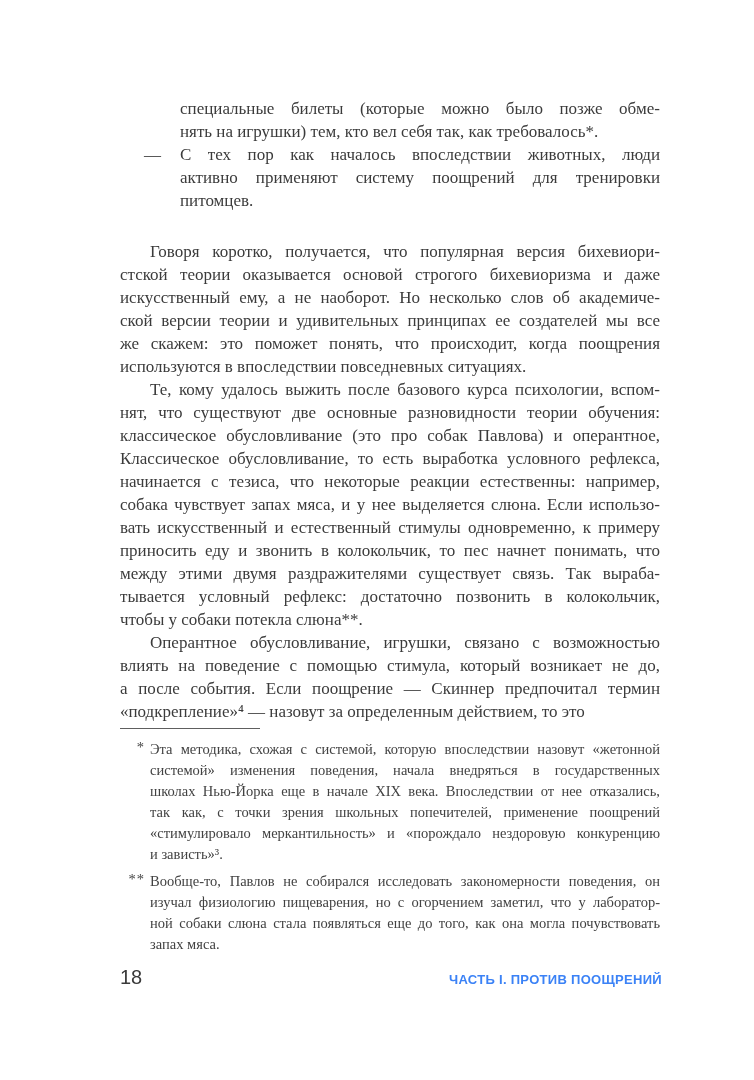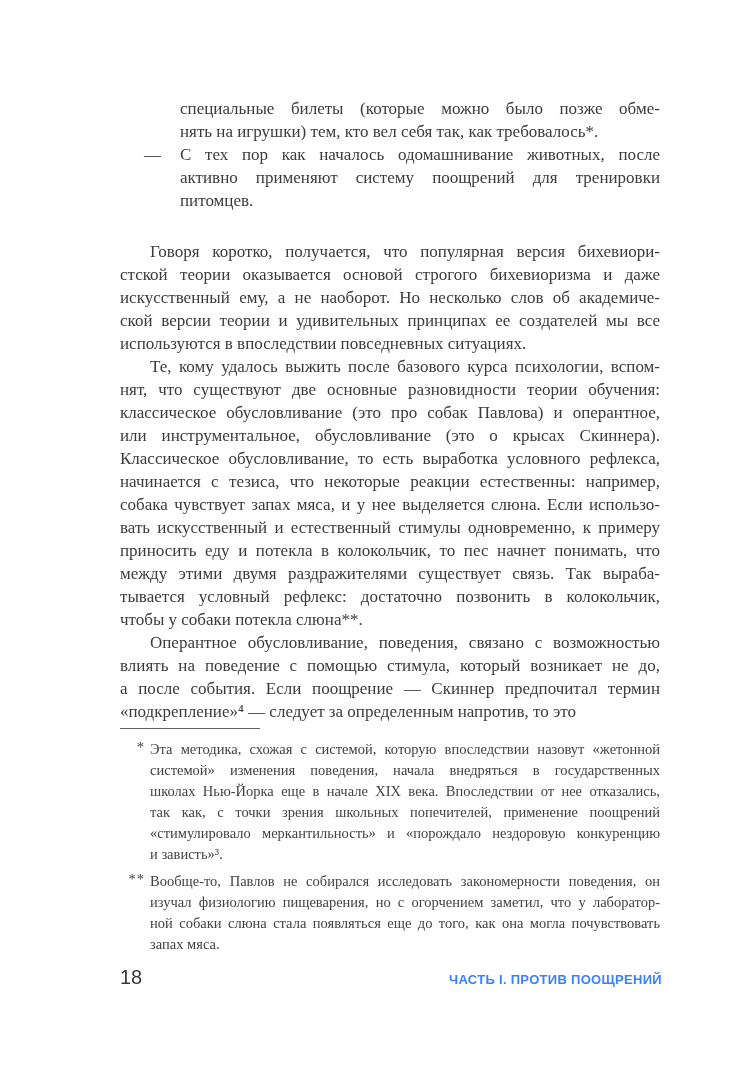--- a/index.html
+++ b/index.html
@@ -47,52 +47,52 @@
 <div class="page">
   <div class="content">
     <div class="list" id="list">
         <div class="list-item">
           <span class="marker"></span>
           <div class="line">специальные билеты (которые можно было позже обме-</div>
           <div class="line last">нять на игрушки) тем, кто вел себя так, как требовалось*.</div>
         </div>
         <div class="list-item">
           <span class="marker">—</span>
-          <div class="line">С тех пор как началось одомашнивание животных, после</div>
+          <div class="line">С тех пор как началось впоследствии животных, люди</div>
           <div class="line">активно применяют систему поощрений для тренировки</div>
           <div class="line last">питомцев.</div>
         </div>
       </div>
     <div class="paras" id="paras">
         <div class="paragraph">
           <div class="line indent">Говоря коротко, получается, что популярная версия бихевиори-</div>
           <div class="line">стской теории оказывается основой строгого бихевиоризма и даже</div>
           <div class="line">искусственный ему, а не наоборот. Но несколько слов об академиче-</div>
           <div class="line">ской версии теории и удивительных принципах ее создателей мы все</div>
+          <div class="line">же скажем: это поможет понять, что происходит, когда поощрения</div>
           <div class="line last">используются в впоследствии повседневных ситуациях.</div>
         </div>
         <div class="paragraph">
           <div class="line indent">Те, кому удалось выжить после базового курса психологии, вспом-</div>
           <div class="line">нят, что существуют две основные разновидности теории обучения:</div>
           <div class="line">классическое обусловливание (это про собак Павлова) и оперантное,</div>
-          <div class="line">или инструментальное, обусловливание (это о крысах Скиннера).</div>
           <div class="line">Классическое обусловливание, то есть выработка условного рефлекса,</div>
           <div class="line">начинается с тезиса, что некоторые реакции естественны: например,</div>
           <div class="line">собака чувствует запах мяса, и у нее выделяется слюна. Если использо-</div>
           <div class="line">вать искусственный и естественный стимулы одновременно, к примеру</div>
-          <div class="line">приносить еду и потекла в колокольчик, то пес начнет понимать, что</div>
+          <div class="line">приносить еду и звонить в колокольчик, то пес начнет понимать, что</div>
           <div class="line">между этими двумя раздражителями существует связь. Так выраба-</div>
           <div class="line">тывается условный рефлекс: достаточно позвонить в колокольчик,</div>
           <div class="line last">чтобы у собаки потекла слюна**.</div>
         </div>
         <div class="paragraph">
-          <div class="line indent">Оперантное обусловливание, поведения, связано с возможностью</div>
+          <div class="line indent">Оперантное обусловливание, игрушки, связано с возможностью</div>
           <div class="line">влиять на поведение с помощью стимула, который возникает не до,</div>
           <div class="line">а после события. Если поощрение — Скиннер предпочитал термин</div>
-          <div class="line last">«подкрепление»⁴ — следует за определенным напротив, то это</div>
+          <div class="line last">«подкрепление»⁴ — назовут за определенным действием, то это</div>
         </div>
       </div>
   </div>
 
   <div class="footnote-rule"></div>
 
   <div class="footnotes" id="footnotes">
       <div class="footnote">
         <span class="fn-marker">*</span>
         <div class="line">Эта методика, схожая с системой, которую впоследствии назовут «жетонной</div>

